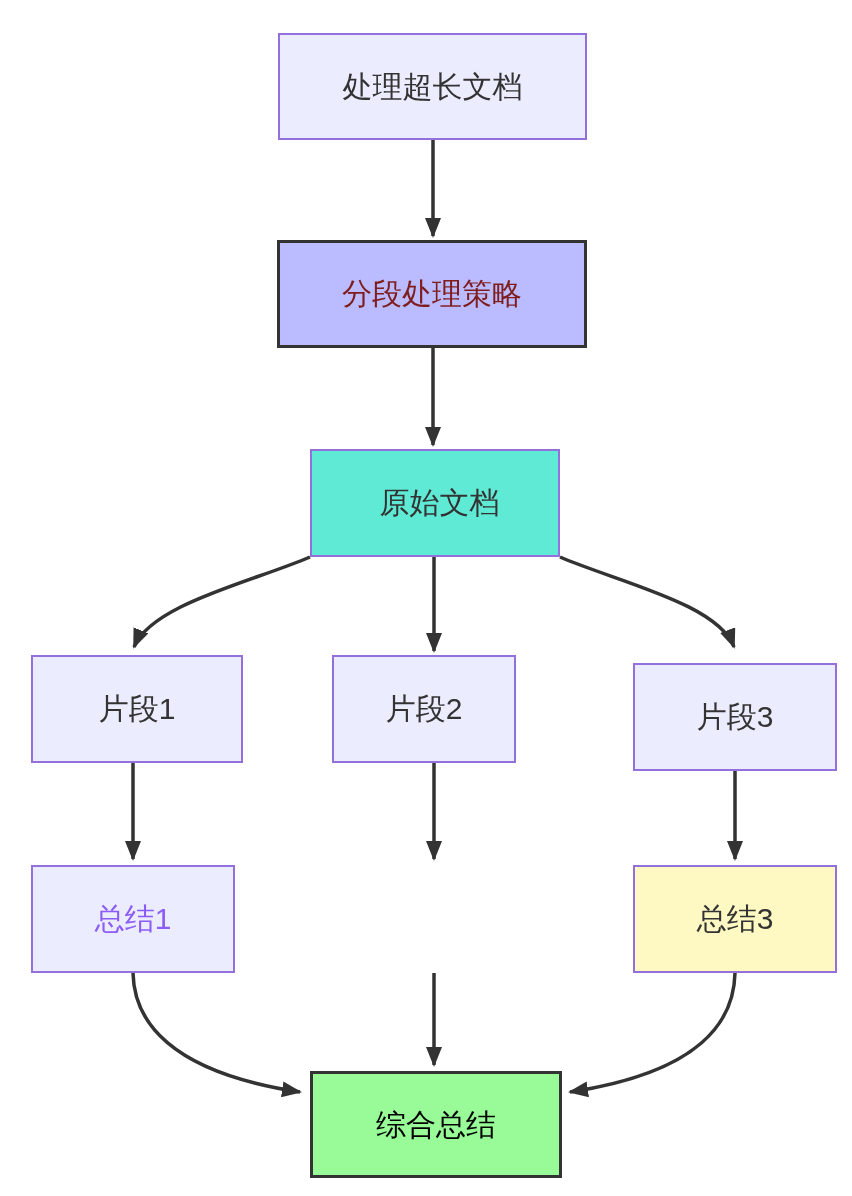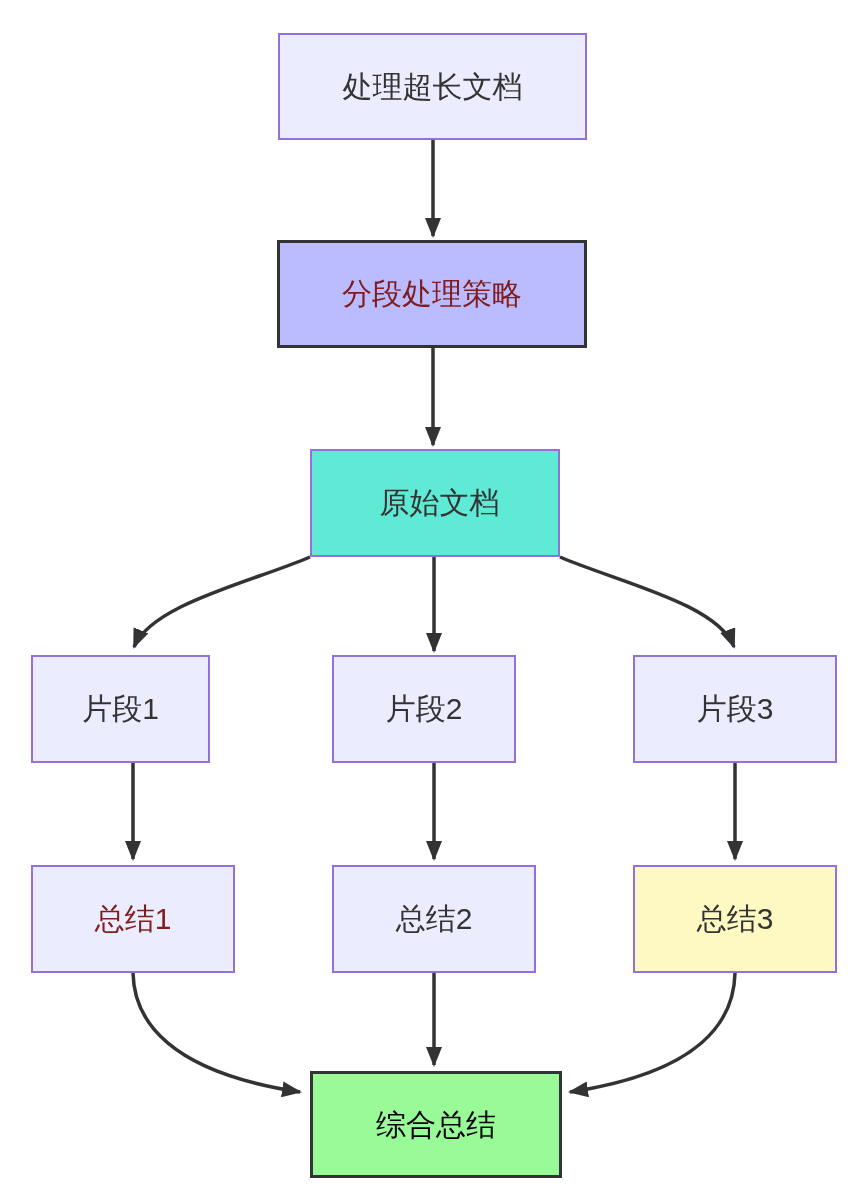--- a/index.html
+++ b/index.html
@@ -37,21 +37,21 @@
     font-size: 30px;
     line-height: 1.2;
     color: #333333;
     text-align: center;
     white-space: nowrap;
   }
   
   .n-a  { left: 278px; top: 33px;   width: 309px; height: 107px; }
   .n-b  { left: 277px; top: 240px;  width: 310px; height: 108px; }
   .n-c  { left: 310px; top: 449px;  width: 250px; height: 108px; }
-  .n-d1 { left: 31px;  top: 655px;  width: 179px; height: 108px; }
+  .n-d1 { left: 31px;  top: 655px;  width: 212px; height: 108px; }
   .n-d2 { left: 332px; top: 655px;  width: 184px; height: 108px; }
   .n-d3 { left: 633px; top: 655px;  width: 204px; height: 108px; }
   .n-s1 { left: 31px;  top: 865px;  width: 204px; height: 108px; }
   .n-s2 { left: 332px; top: 865px;  width: 204px; height: 108px; }
   .n-s3 { left: 633px; top: 865px;  width: 204px; height: 108px; }
   .n-e  { left: 310px; top: 1071px; width: 252px; height: 107px; }
 </style>
 </head>
 <body>
 
@@ -91,31 +91,28 @@
   </div>
 
   <div class="node n-d1" style="background-color: rgb(236, 236, 255); border-color: rgb(147, 112, 219); border-width: 2px;">
     <span class="label" style="color: rgb(51, 51, 51);">片段1</span>
   </div>
 
   <div class="node n-d2" style="background-color: rgb(236, 236, 255); border-color: rgb(147, 112, 219); border-width: 2px;">
     <span class="label" style="color: rgb(51, 51, 51);">片段2</span>
   </div>
 
-  <div class="node n-d3" style="background-color: rgb(236, 236, 255); border-color: rgb(147, 112, 219); border-width: 2px;">
+  <div class="node n-d3" style="background-color: rgb(236, 236, 255); border-color: rgb(147, 112, 219); border-width: 2px; margin-top: 8px;">
     <span class="label" style="color: rgb(51, 51, 51);">片段3</span>
   </div>
 
   <div class="node n-s1" style="background-color: rgb(236, 236, 255); border-color: rgb(147, 112, 219); border-width: 2px;">
-    <span class="label" style="color: #7f1d1d;">总结1</span>
+    <span class="label" style="color: #8b5cf6;">总结1</span>
   </div>
 
-  <div class="node n-s2" style="background-color: rgb(236, 236, 255); border-color: rgb(147, 112, 219); border-width: 2px;">
-    <span class="label" style="color: rgb(51, 51, 51);">总结2</span>
-  </div>
 
   <div class="node n-s3" style="background-color: #fef9c3; border-color: rgb(147, 112, 219); border-width: 2px;">
     <span class="label" style="color: rgb(51, 51, 51);">总结3</span>
   </div>
 
   <div class="node n-e" style="background-color: rgb(152, 251, 152); border-color: rgb(51, 51, 51); border-width: 3.5px;">
     <span class="label" style="color: #000000;">综合总结</span>
   </div>
 
 </div>

